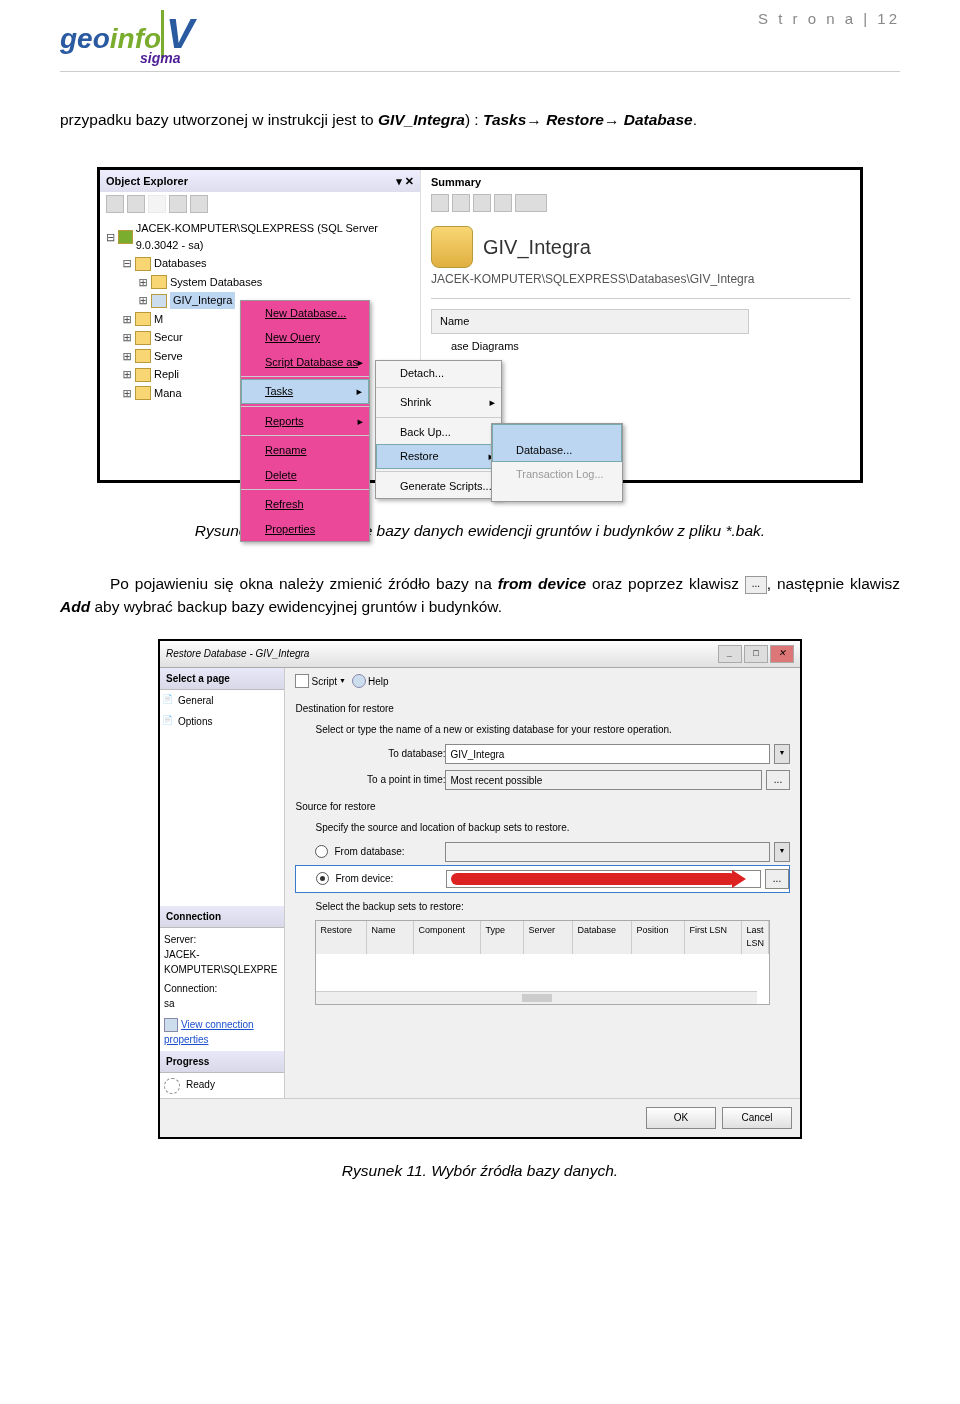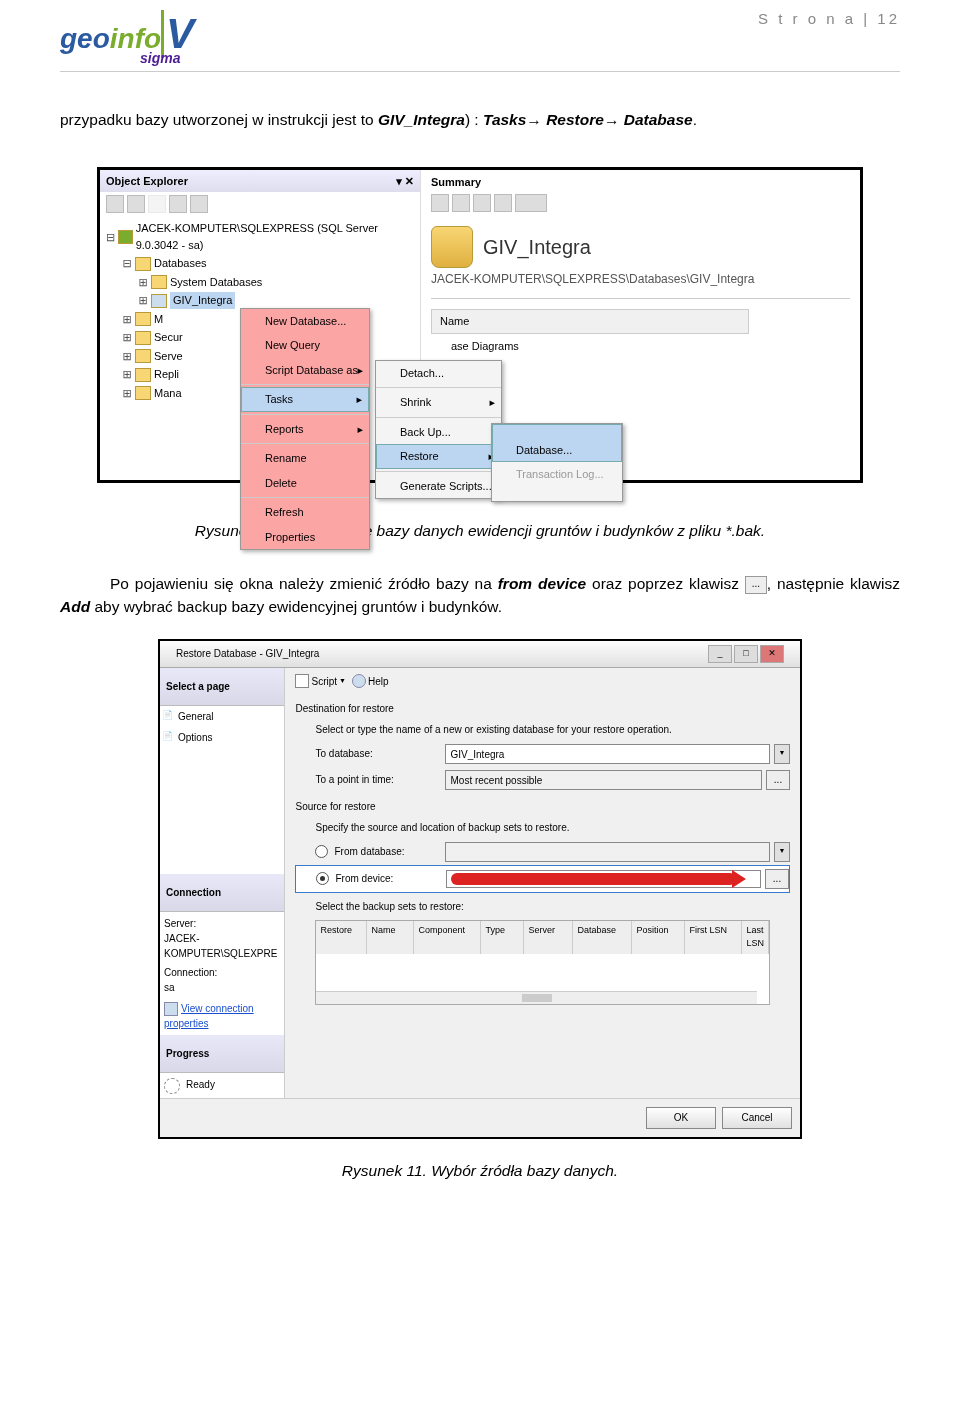--- a/index.html
+++ b/index.html
@@ -41,21 +41,21 @@
   .oe-toolbar { padding:3px 6px; display:flex; gap:3px; }
   .oe-toolbar span { width:16px; height:16px; display:inline-block; background:#ddd; border:1px solid #bbb; }
   .tree { padding: 3px 6px; }
   .tree-item { display:flex; align-items:center; gap:3px; padding:1px 0; }
   .tree-item .icon { width:14px; height:12px; background:#f8d673; border:1px solid #b89a3a; display:inline-block;}
   .tree-item.server .icon { background:#7aac2e; }
   .tree-item .box { width:10px; text-align:center; color:#555;}
   .indent1 { padding-left: 16px; }
   .indent2 { padding-left: 32px; }
 
-  .ctx-menu { position:absolute; left:140px; top:138px; background:#fca5a5; border:1px solid #999; box-shadow:2px 2px 4px rgba(0,0,0,0.3); width:128px; z-index:10;}
+  .ctx-menu { position:absolute; left:140px; top:130px; background:#ec4899; border:1px solid #999; box-shadow:2px 2px 4px rgba(0,0,0,0.3); width:128px; z-index:10;text-decoration:underline;}
   .ctx-menu .mi { padding:4px 8px 4px 24px; position:relative;}
   .ctx-menu .mi.sep { border-top:1px solid #ccc; margin:2px 0; padding:0; height:0;}
   .ctx-menu .mi .arr { position:absolute; right:6px; }
   .ctx-menu .mi.hover { background:#bcd5f0; border:1px solid #7aa; padding:3px 7px 3px 23px;}
 
   .sub-menu { position:absolute; left:275px; top:190px; background:#f4f4f4; border:1px solid #999; box-shadow:2px 2px 4px rgba(0,0,0,0.3); width:125px; z-index:11;}
   .sub-menu .mi { padding:4px 8px 4px 24px; position:relative;}
   .sub-menu .mi.sep { border-top:1px solid #ccc; margin:2px 0; padding:0; height:0;}
   .sub-menu .mi .arr { position:absolute; right:6px; }
   .sub-menu .mi.hover { background:#bcd5f0; border:1px solid #7aa; padding:3px 7px 3px 23px;}
@@ -74,39 +74,39 @@
   .db-path { font-size:12px; color:#555; padding-bottom:10px; border-bottom:1px solid #ccc;}
   .name-header { border:1px solid #ccc; padding:3px 8px; background:#f0f0f0; margin-top:10px; width:300px;}
   .obj-row { padding:4px 20px; }
 
   .caption { text-align:center; font-style:italic; margin:8px 0 30px 0;}
 
   .ellipsis-btn { display:inline-block; width:20px; height:16px; background:#eee; border:1px solid #999; text-align:center; line-height:14px; font-size:10px; vertical-align:middle;}
 
   
   .dlg-frame { border:2px solid #000; margin:20px auto; width:640px; background:#f0f0f0; font-family:Tahoma,sans-serif; font-size:10px;}
-  .dlg-titlebar { background:linear-gradient(#fefefe,#e0e0e0); padding:4px 16px; display:flex; justify-content:space-between; align-items:center; border-bottom:1px solid #aaa;}
+  .dlg-titlebar { background:linear-gradient(#fefefe,#e0e0e0); padding:4px 6px; display:flex; justify-content:space-between; align-items:center; border-bottom:1px solid #aaa;font-style:italic;}
   .win-btns { display:flex; gap:2px;}
   .win-btns span { width:22px; height:16px; background:#ddd; border:1px solid #aaa; display:flex; align-items:center; justify-content:center; font-size:9px;}
   .win-btns .close { background:#d77;}
   .dlg-body { display:flex; height:430px; background:#f0f0f0;}
   .dlg-left { width:150px; background:#fff; border-right:1px solid #ccc; display:flex; flex-direction:column;}
   .dlg-left-section { padding:4px; }
-  .dlg-left-header { background:linear-gradient(#e8e8f8,#d8d8e8); padding:11px 6px; font-weight:bold; border-bottom:1px solid #bbb;}
+  .dlg-left-header { background:linear-gradient(#e8e8f8,#d8d8e8); padding:3px 6px; font-weight:bold; border-bottom:1px solid #bbb;}
   .dlg-left-item { padding:3px 4px 3px 18px; position:relative;}
   .dlg-left-item::before { content:"📄"; position:absolute; left:2px; font-size:9px;}
   .link { color:#1a4fcf; text-decoration:underline; }
   .dlg-right { flex:1; background:#f0f0f0; padding:6px 10px;}
   .dlg-toolbar { display:flex; gap:6px; padding-bottom:6px; align-items:center;}
   .dlg-toolbar .btn { display:flex; align-items:center; gap:2px;}
   .script-icon { width:12px; height:12px; background:#fff; border:1px solid #888; display:inline-block;}
   .help-icon { width:12px; height:12px; background:#cde; border:1px solid #88a; border-radius:50%; display:inline-block;}
   .section-title { font-weight:normal; padding:6px 0 2px 0;}
   .field-row { display:flex; align-items:center; padding:3px 0 3px 20px;}
-  .field-row label { width:130px;}
+  .field-row label { width:130px;text-align:right;}
   .field-row .field { flex:1; background:#fff; border:1px solid #888; padding:2px 4px; margin-right:4px; height:14px;}
   .field-row .dd { width:14px; height:18px; background:#e0e0e0; border:1px solid #888; display:flex; align-items:center; justify-content:center; font-size:7px;}
   .radio { width:11px; height:11px; border:1px solid #555; border-radius:50%; display:inline-block; margin-right:6px; vertical-align:middle; background:#fff;}
   .radio.checked::after { content:""; display:block; width:5px; height:5px; background:#333; border-radius:50%; margin:3px;}
   .device-row { display:flex; align-items:center; padding:3px 0 3px 20px; background:#fff; border:1px solid #3a7acc; position:relative;}
   .device-row .radio-label { width:130px; display:flex; align-items:center;}
   .device-field { flex:1; background:#fff; height:16px; border:1px solid #888; margin-right:4px; position:relative;}
   .red-arrow { position:absolute; left:4px; right:24px; top:2px; height:12px; background:#d22; border-radius:6px;}
   .red-arrow::after { content:""; position:absolute; right:-10px; top:-3px; border-left:14px solid #d22; border-top:9px solid transparent; border-bottom:9px solid transparent;}
   .browse-btn { width:22px; height:18px; background:#eee; border:1px solid #888; display:flex; align-items:center; justify-content:center;}

